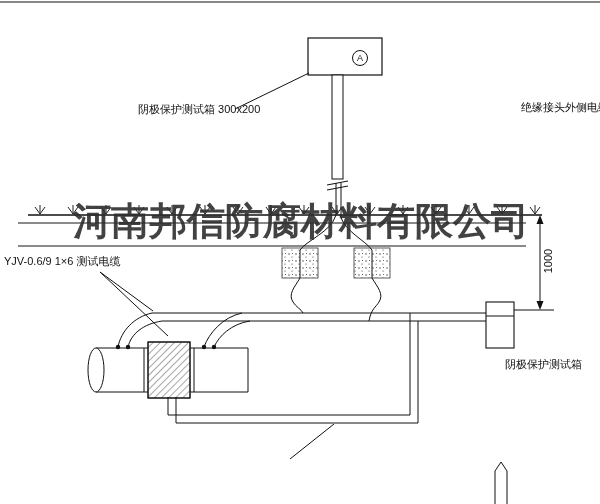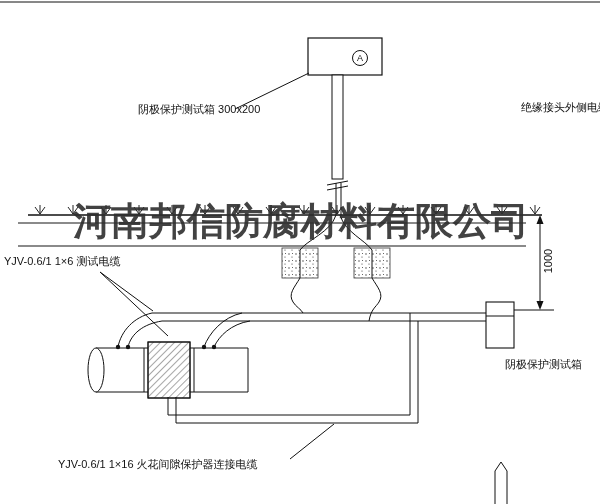--- a/index.html
+++ b/index.html
@@ -152,20 +152,19 @@
       </g>
 
       <path d="M495,504 L495,471 L501,462 L507,471 L507,504"></path>
     </g>
   </svg>
 
   <div class="meter">A</div>
 
   <div class="lbl" style="left:114px;top:103px;padding-left:24px;">阴极保护测试箱 300x200</div>
   <div class="lbl" style="left:521px;top:101px;">绝缘接头外侧电缆</div>
-  <div class="lbl" style="left:4px;top:255px;">YJV-0.6/1 1×6 测试电缆</div>
+  <div class="lbl" style="left:4px;top:255px;">YJV-0.6/9 1×6 测试电缆</div>
   <div class="lbl" style="left:505px;top:358px;">阴极保护测试箱</div>
-  <div class="lbl" style="left:58px;top:458px;">YJV-0.6/1 1×16 火花间隙保护器连接电缆</div>
   <div class="dim-text">1000</div>
 
   <div class="watermark">河南邦信防腐材料有限公司</div>
 
 </div>
 
 </body></html>

